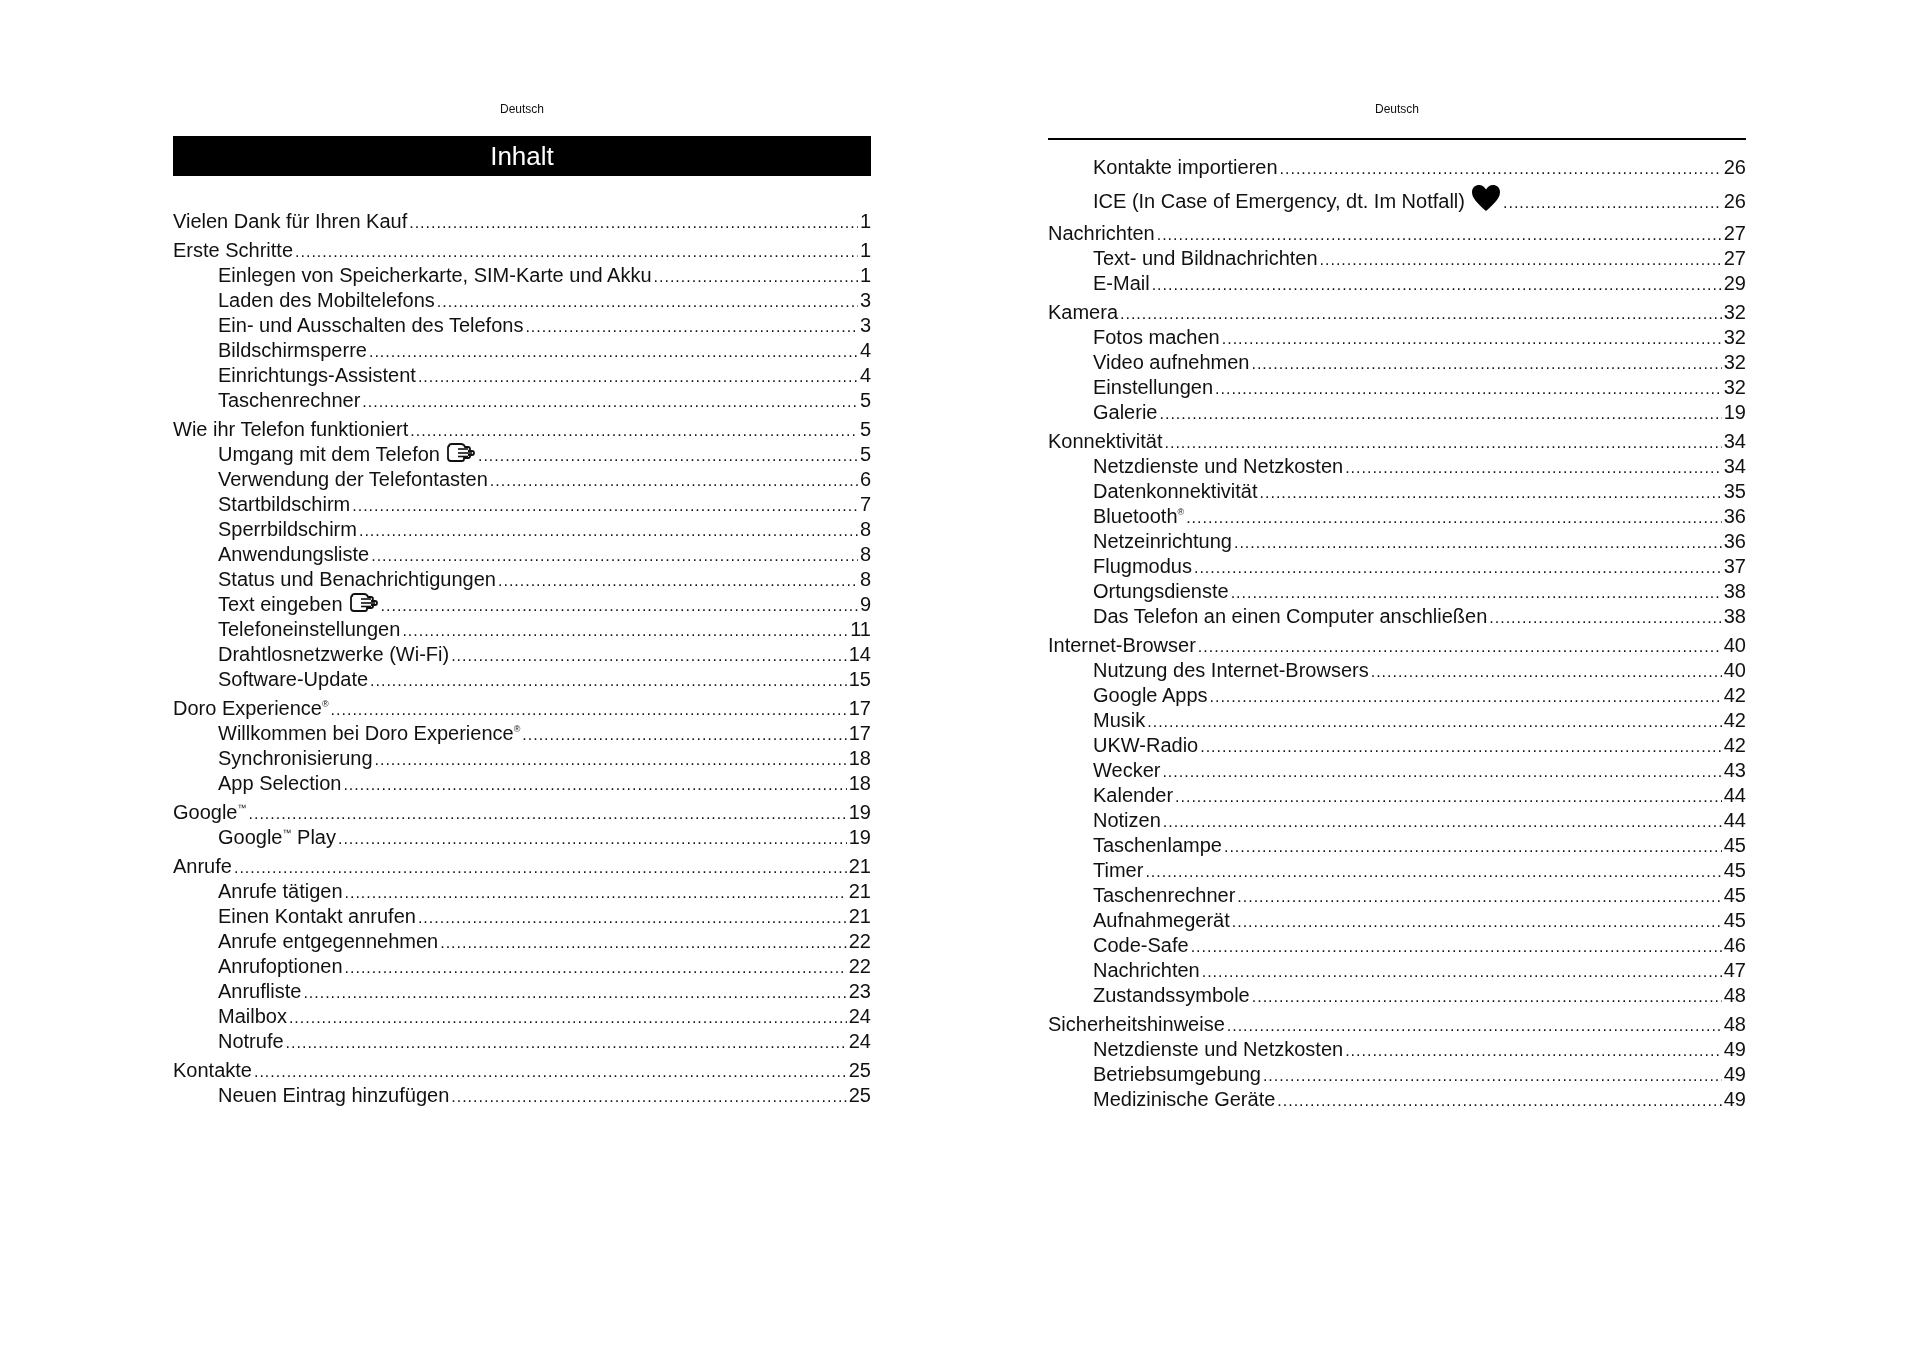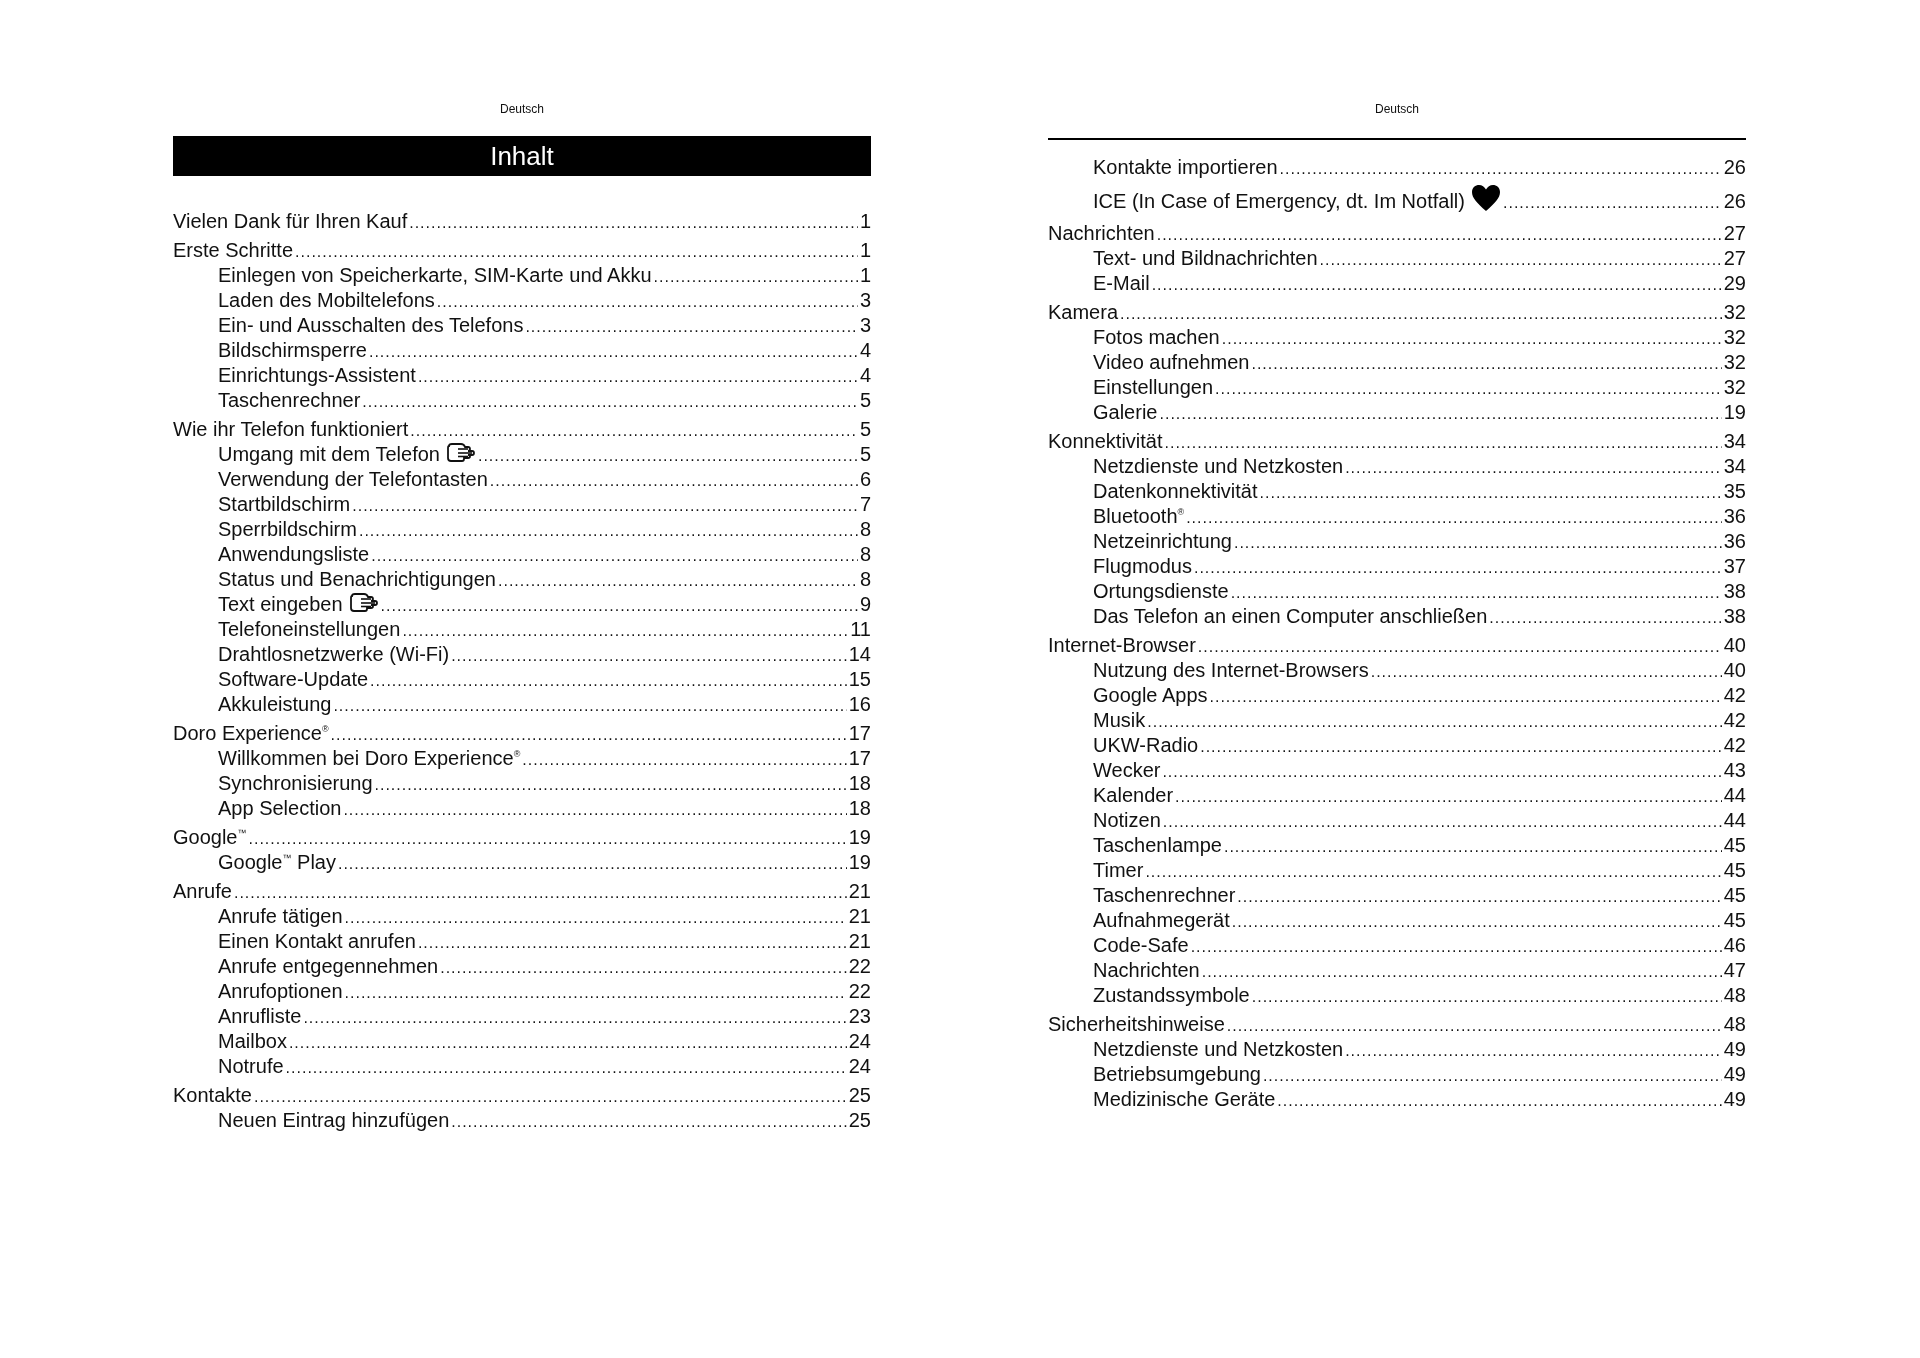--- a/index.html
+++ b/index.html
@@ -136,25 +136,20 @@
       <div class="row lvl2">
         <span class="label"><span>Drahtlosnetzwerke (Wi-Fi)</span></span>
         <span class="leader"></span>
         <span class="page-num">14</span>
       </div>
       <div class="row lvl2">
         <span class="label"><span>Software-Update</span></span>
         <span class="leader"></span>
         <span class="page-num">15</span>
       </div>
-      <div class="row lvl2">
-        <span class="label"><span>Akkuleistung</span></span>
-        <span class="leader"></span>
-        <span class="page-num">16</span>
-      </div>
       <div class="row lvl1">
         <span class="label"><span>Doro Experience</span><sup>®</sup></span>
         <span class="leader"></span>
         <span class="page-num">17</span>
       </div>
       <div class="row lvl2">
         <span class="label"><span>Willkommen bei Doro Experience</span><sup>®</sup></span>
         <span class="leader"></span>
         <span class="page-num">17</span>
       </div>

